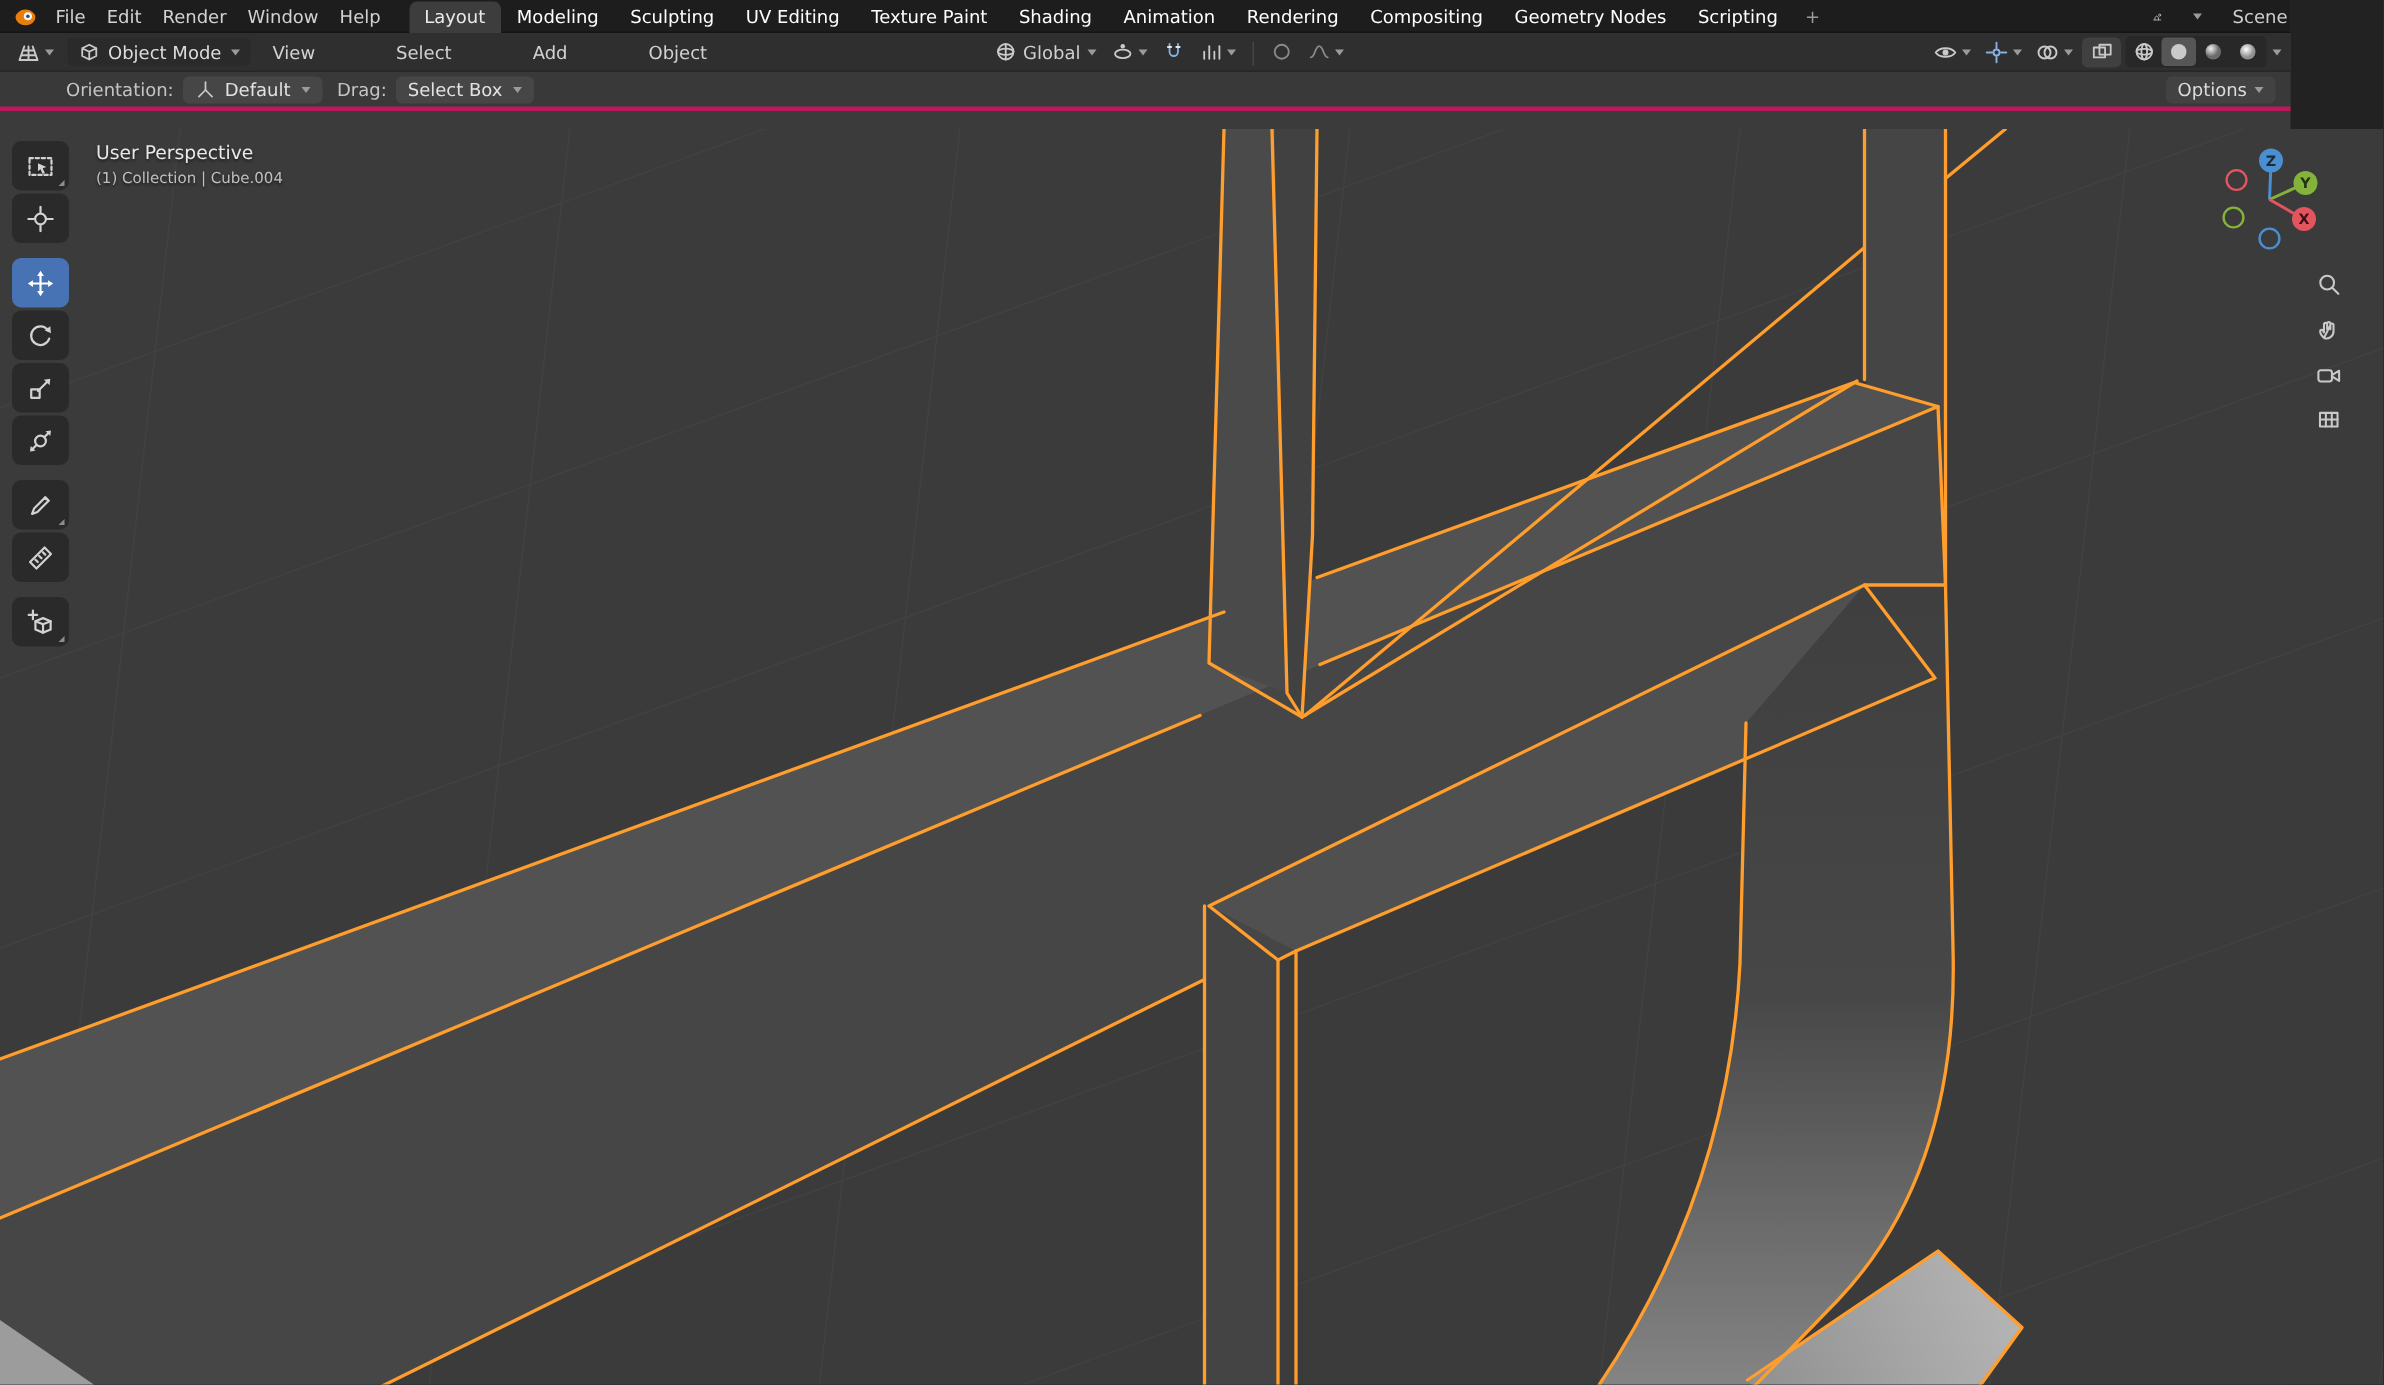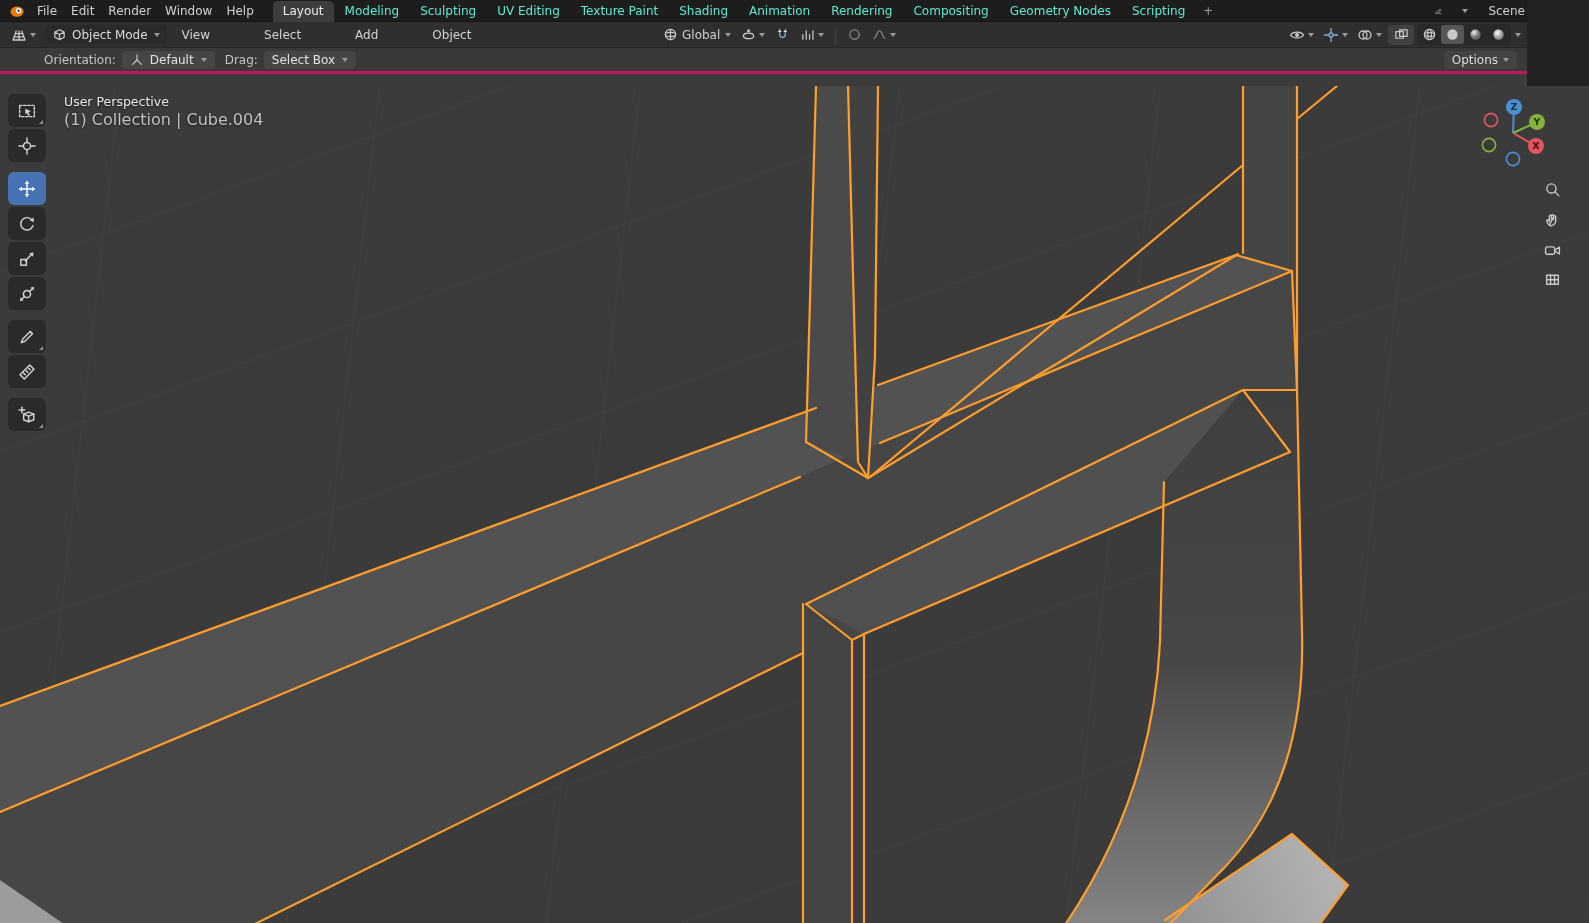--- a/index.html
+++ b/index.html
@@ -4,21 +4,21 @@
 <style>
   html,body{margin:0;padding:0;background:#222;}
   body{width:1589px;height:923px;overflow:hidden;font-family:"DejaVu Sans","Liberation Sans",sans-serif;font-size:12px;color:#cfcfcf;}
   .app{position:relative;width:1527px;height:923px;background:#3b3b3b;}
 
   
   .topbar{position:relative;height:22px;background:#1d1d1d;display:flex;align-items:center;padding:0 6px;border-bottom:1px solid #141414;box-sizing:border-box;}
   .logo{width:18px;height:16px;margin:0 4px 0 2px;}
   .menu-item{padding:1px 7px;border-radius:3px;color:#d2d2d2;cursor:default;white-space:nowrap;}
   .tabs{display:flex;align-items:flex-end;height:22px;margin-left:12px;gap:1px;}
-  .tab{padding:3px 10px 4px;color:#5eead4;border-radius:5px 5px 0 0;white-space:nowrap;}
+  .tab{padding:3px 10px 4px;color:#ffffff;border-radius:5px 5px 0 0;white-space:nowrap;}
   .tab.active{background:#3d3d3d;color:#eaeaea;}
   .tab.plus{color:#9a9a9a;padding:3px 7px 4px;}
   .topbar-right{position:absolute;right:0;top:0;height:22px;display:flex;align-items:center;gap:20px;padding-right:2px;overflow:hidden;max-width:90px;}
 
   
   .vheader{position:relative;height:26px;background:#2f2f2f;display:flex;align-items:center;padding:0 8px;border-bottom:1px solid #262626;box-sizing:border-box;}
   .hgroup{display:flex;align-items:center;gap:2px;}
   .dropdown{display:flex;align-items:center;gap:5px;background:#2a2a2a;border-radius:4px;padding:2px 7px;color:#dcdcdc;white-space:nowrap;}
   .hmenu{padding:2px 7px;border-radius:3px;color:#d2d2d2;white-space:nowrap;}
   .hcenter{position:absolute;left:660px;display:flex;align-items:flex-end;gap:4px;}
@@ -34,21 +34,21 @@
   .toolrow{position:relative;height:26px;background:#393939;display:flex;align-items:center;padding:0 8px;border-bottom:3px solid #be185d;box-sizing:border-box;}
   .toolrow .label{color:#c5c5c5;margin:0 6px 0 10px;}
   .toolrow .first{margin-left:36px;}
   .dd2{display:flex;align-items:center;gap:6px;background:#464646;border-radius:4px;padding:2px 8px;color:#e2e2e2;white-space:nowrap;}
   .options{position:absolute;right:10px;display:flex;align-items:center;gap:4px;background:#424242;border-radius:4px;padding:2px 8px;color:#dcdcdc;}
 
   
   .viewport{position:absolute;top:86px;left:0;width:1589px;height:849px;background:#3b3b3b;overflow:hidden;}
   .vp-text{position:absolute;left:64px;top:7px;text-shadow:0 1px 2px rgba(0,0,0,.55);pointer-events:none;}
   .vp-text .l1{color:#e8e8e8;font-size:12.5px;line-height:18px;}
-  .vp-text .l2{color:#c0c0c0;font-size:16px;line-height:17px;}
+  .vp-text .l2{color:#c0c0c0;font-size:10px;line-height:17px;}
 
   
   .ltoolbar{position:absolute;left:8px;top:8px;display:flex;flex-direction:column;gap:2px;}
   .tool-btn{position:relative;width:38px;height:33px;background:rgba(40,40,40,.88);border-radius:6px;display:flex;align-items:center;justify-content:center;}
   .tool-btn.active{background:#4772b3;}
   .tool-btn.grp{margin-top:8px;}
   .tool-btn.sub::after{content:"";position:absolute;right:3px;bottom:3px;border-left:4px solid transparent;border-bottom:4px solid #8d8d8d;}
 
   
   .axis-gizmo{position:absolute;right:36px;top:7px;}

